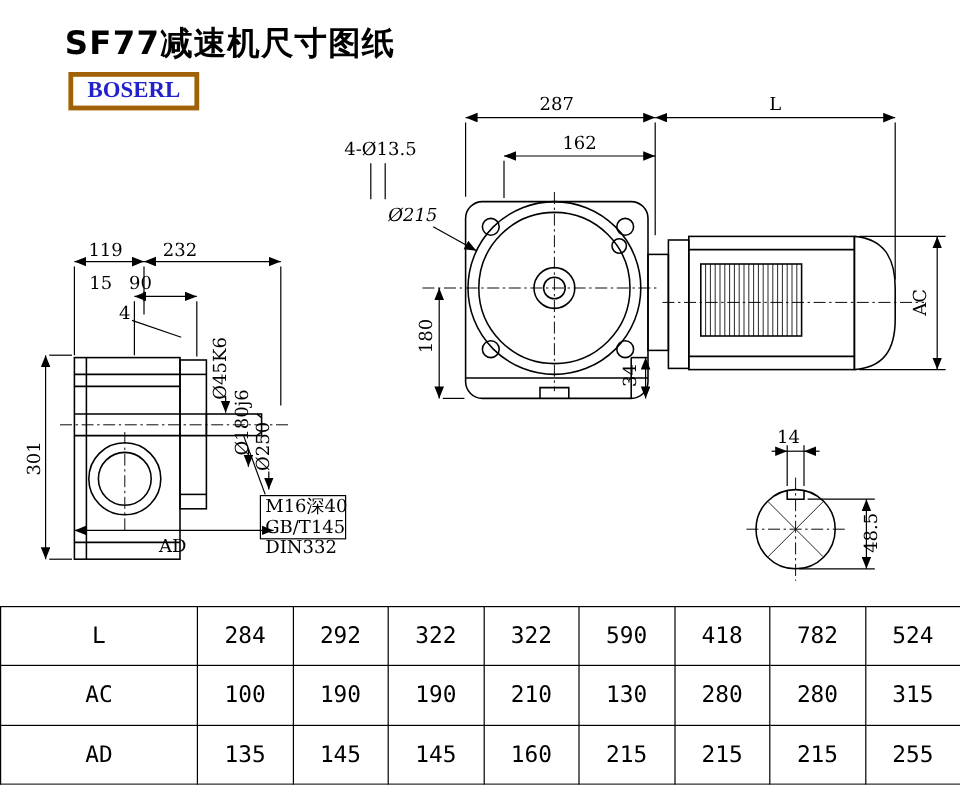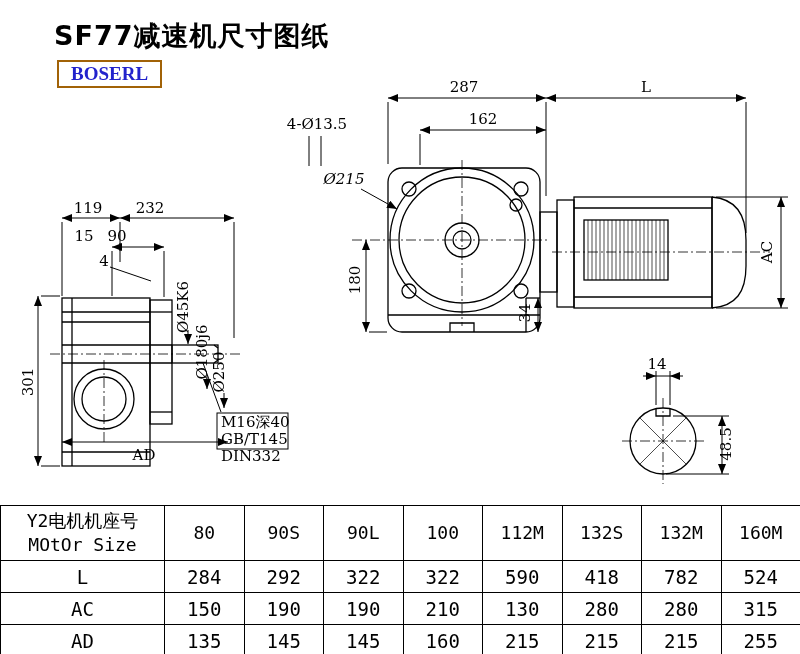--- a/index.html
+++ b/index.html
@@ -5,21 +5,21 @@
   html,body{margin:0;padding:0;}
   body{
     width:800px;height:654px;position:relative;background:#ffffff;
     font-family:"DejaVu Sans",sans-serif;overflow:hidden;
   }
   .title{
     position:absolute;left:54px;top:18px;font-size:27px;font-weight:bold;
     color:#000;letter-spacing:1px;font-family:"DejaVu Sans",sans-serif;
   }
   .logo{
-    position:absolute;left:57px;top:60px;border:2px solid #a16207;
+    position:absolute;left:57px;top:60px;border:4px solid #a16207;
     padding:1px 12px;color:#2222cc;font-weight:bold;font-size:19px;
     font-family:"Liberation Serif",serif;background:#fff;
   }
   svg.drawing{position:absolute;left:0;top:0;}
   svg text{fill:#000;font-family:"DejaVu Serif",serif;font-size:15px;}
   .obj{stroke:#000;stroke-width:1.3;fill:none;}
   .thin{stroke:#000;stroke-width:0.7;fill:none;}
   .dim{stroke:#000;stroke-width:1;fill:none;}
   .cl{stroke:#000;stroke-width:0.8;fill:none;stroke-dasharray:10 3 2 3;}
   table.spec{
@@ -202,48 +202,34 @@
       <col class="cn">
       <col class="cn">
       <col class="cn">
       <col class="cn">
     <col class="cn">
       <col class="cn">
       <col class="cn">
       <col class="cn">
   </colgroup>
   <tbody>
-  <tr class="hrow">
-    <td>
-      <div>Y2电机机座号</div>
-      <div>MOtOr Size</div>
-    </td>
-    <td>80</td>
-    <td>90S</td>
-    <td>90L</td>
-    <td>100</td>
-    <td>112M</td>
-    <td>132S</td>
-    <td>132M</td>
-    <td>160M</td>
-  </tr>
   <tr class="drow">
     <td>L</td>
     <td>284</td>
     <td>292</td>
     <td>322</td>
     <td>322</td>
     <td>590</td>
     <td>418</td>
     <td>782</td>
     <td>524</td>
   </tr>
   <tr class="drow">
     <td>AC</td>
-    <td>150</td>
+    <td>100</td>
     <td>190</td>
     <td>190</td>
     <td>210</td>
     <td>130</td>
     <td>280</td>
     <td>280</td>
     <td>315</td>
   </tr>
   <tr class="drow">
     <td>AD</td>

